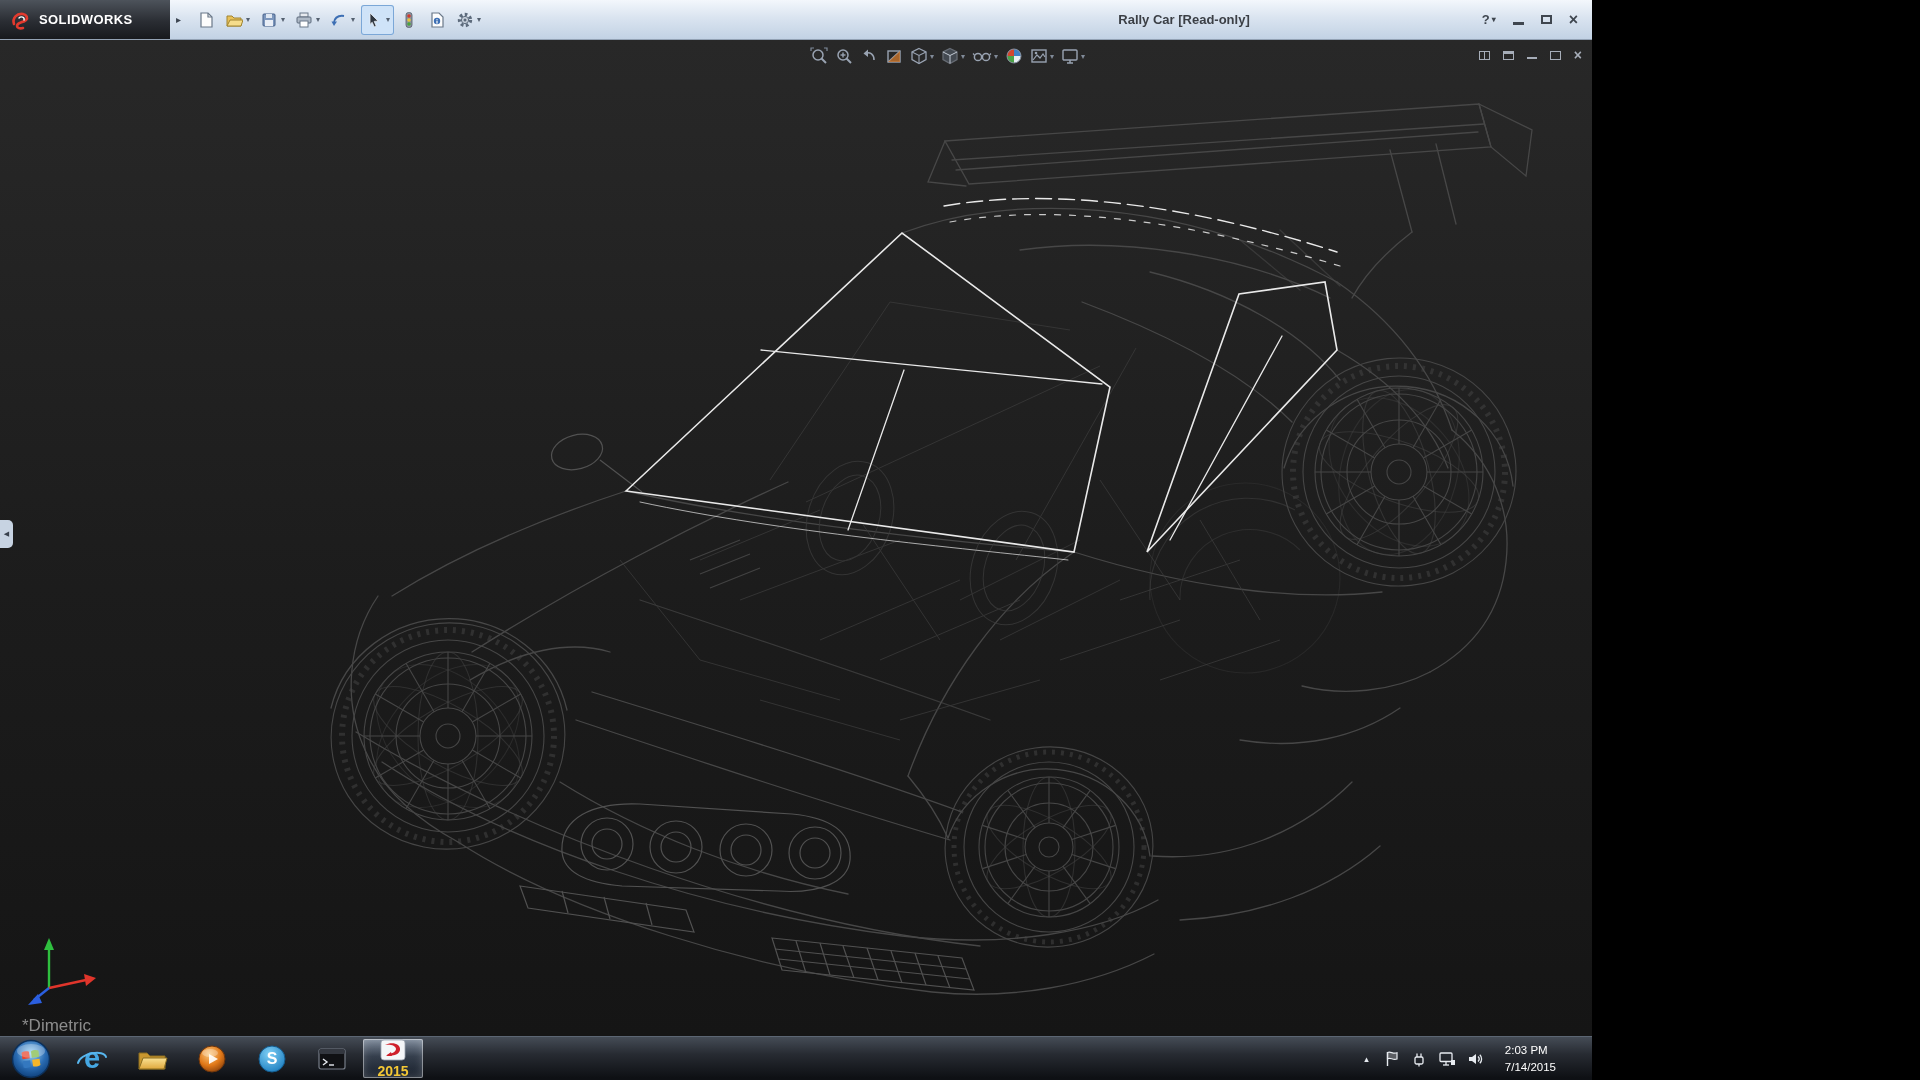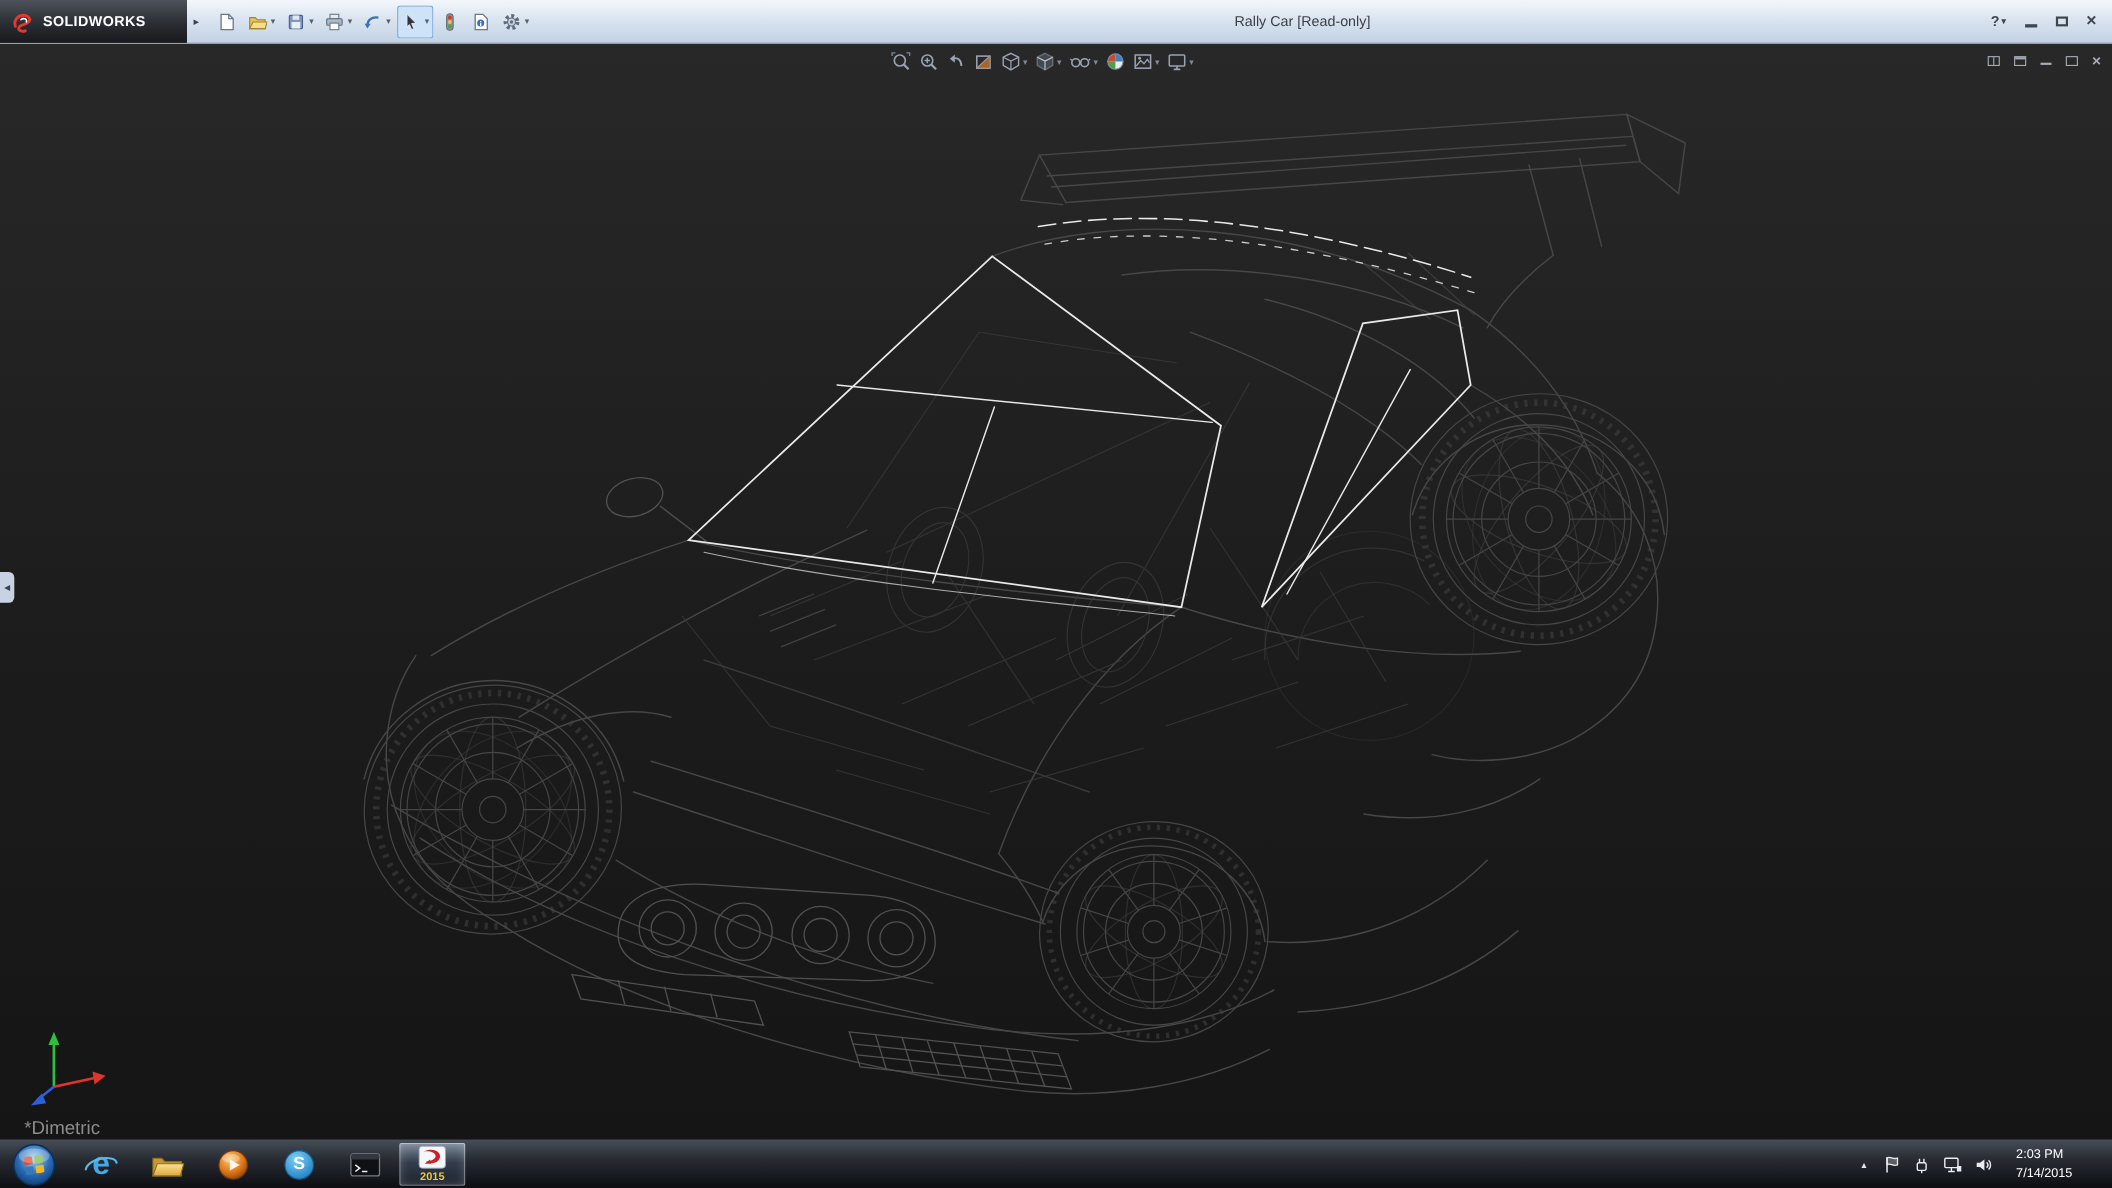--- a/index.html
+++ b/index.html
@@ -1,33 +1,33 @@
 <!DOCTYPE html>
 <html><head>
 <meta charset="utf-8">
 <style>
   * { margin:0; padding:0; box-sizing:border-box; }
   html,body { width:1920px; height:1080px; overflow:hidden; background:#000;
               font-family:"Liberation Sans", sans-serif; }
-  .screen { position:relative; width:1920px; height:1080px; }
+  .screen { position:relative; width:1592px; height:1080px; }
 
   
   .menubar { position:absolute; top:0; left:0; right:0; height:40px;
     background:linear-gradient(#f3f7fc,#dae4f0 45%,#c2d2e4);
     border-bottom:1px solid #93a2b4; display:flex; align-items:center; z-index:30; }
   .brand { height:100%; width:170px; background:linear-gradient(#4d535b,#2a2d33 55%,#17191d);
     display:flex; align-items:center; gap:7px; padding:0 10px; color:#fff;
     font-weight:bold; font-size:13px; letter-spacing:.4px; flex:0 0 auto; }
   .brand-expand { color:#3c4450; font-size:10px; padding:0 6px; cursor:pointer; }
   .qat { display:flex; align-items:center; gap:2px; margin-left:6px; }
   .tool { height:30px; display:flex; align-items:center; padding:0 4px; border-radius:3px; cursor:pointer; }
   .tool .dd { font-size:8px; color:#54606f; margin-left:3px; }
   .tool.active { background:#cfe3f8; box-shadow:inset 0 0 0 1px #7ba7d7; }
   .doc-title { position:absolute; left:1184px; transform:translateX(-50%);
-    color:#3b3f45; font-size:13px; white-space:nowrap; }
+    color:#3b3f45; font-size:13px; white-space:nowrap;font-weight:bold; }
   .win-controls { margin-left:auto; display:flex; align-items:center; gap:17px; padding-right:14px; }
   .ctl-help { color:#3f464f; font-size:13px; font-weight:bold; display:flex; align-items:center; gap:2px; cursor:pointer;}
   .ctl-help .dd { font-size:8px; }
   .ctl-min { width:11px; height:3px; background:#3f464f; margin-top:8px; cursor:pointer; }
   .ctl-max { width:11px; height:9px; border:2px solid #3f464f; cursor:pointer; }
   .ctl-close { color:#3f464f; font-size:16px; font-weight:bold; line-height:1; cursor:pointer; }
 
   
   .viewport { position:absolute; top:40px; left:0; right:0; bottom:44px;
     background:linear-gradient(#282828,#1c1c1c 55%,#151515); overflow:hidden; }
@@ -57,21 +57,21 @@
   .taskbar { position:absolute; bottom:0; left:0; right:0; height:44px;
     background:linear-gradient(#454c56,#272b32 40%,#0e1014 95%);
     border-top:1px solid #5c6673; display:flex; align-items:stretch; z-index:40; }
   .tb-btn { width:60px; display:flex; align-items:center; justify-content:center;
     position:relative; cursor:pointer; }
   .tb-btn.start { width:62px; }
   .tb-btn.active { background:linear-gradient(rgba(195,215,240,.45),rgba(110,140,180,.22) 45%,rgba(50,70,100,.3));
     box-shadow:inset 0 0 0 1px rgba(255,255,255,.4), inset 0 0 10px rgba(255,255,255,.25);
     border-radius:2px; margin:2px 1px; }
   .sw-btn-inner { display:flex; flex-direction:column; align-items:center; line-height:1; }
-  .sw-year { color:#f3c735; font-size:10px; font-weight:bold; margin-top:1px; }
+  .sw-year { color:#f3c735; font-size:14px; font-weight:bold; margin-top:1px; }
   .ie-wrap { position:relative; width:32px; height:32px; display:flex; align-items:center; justify-content:center; }
   .ie-e { color:#45a7e3; font-size:29px; font-weight:bold; line-height:1; }
   .ie-ring { position:absolute; left:0; top:4px; }
   .s-wrap { position:relative; width:30px; height:30px; }
   .s-glyph { position:absolute; left:0; top:0; width:30px; height:30px; display:flex;
     align-items:center; justify-content:center; color:#fff; font-weight:bold; font-size:16px; }
 
   .tray { margin-left:auto; display:flex; align-items:center; gap:11px; padding-right:2px; }
   .tray-expand { color:#e4e8ee; font-size:9px; cursor:pointer; padding:4px; }
   .tray-icon { display:flex; align-items:center; cursor:pointer; }

